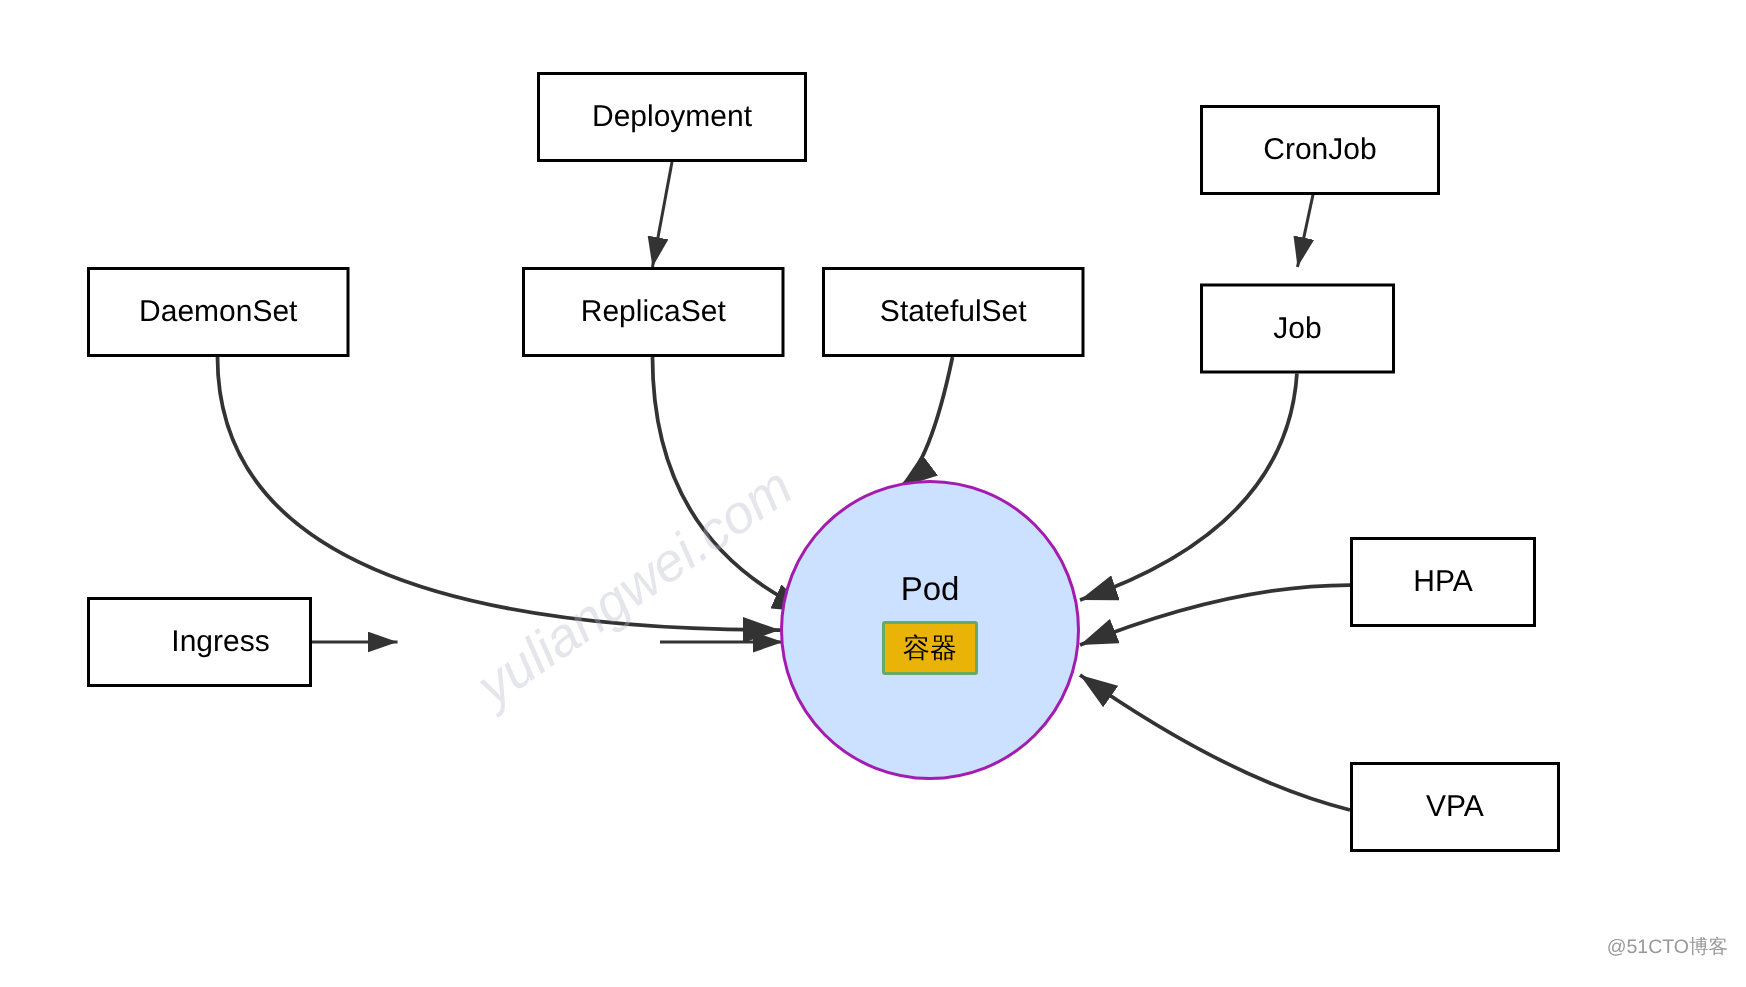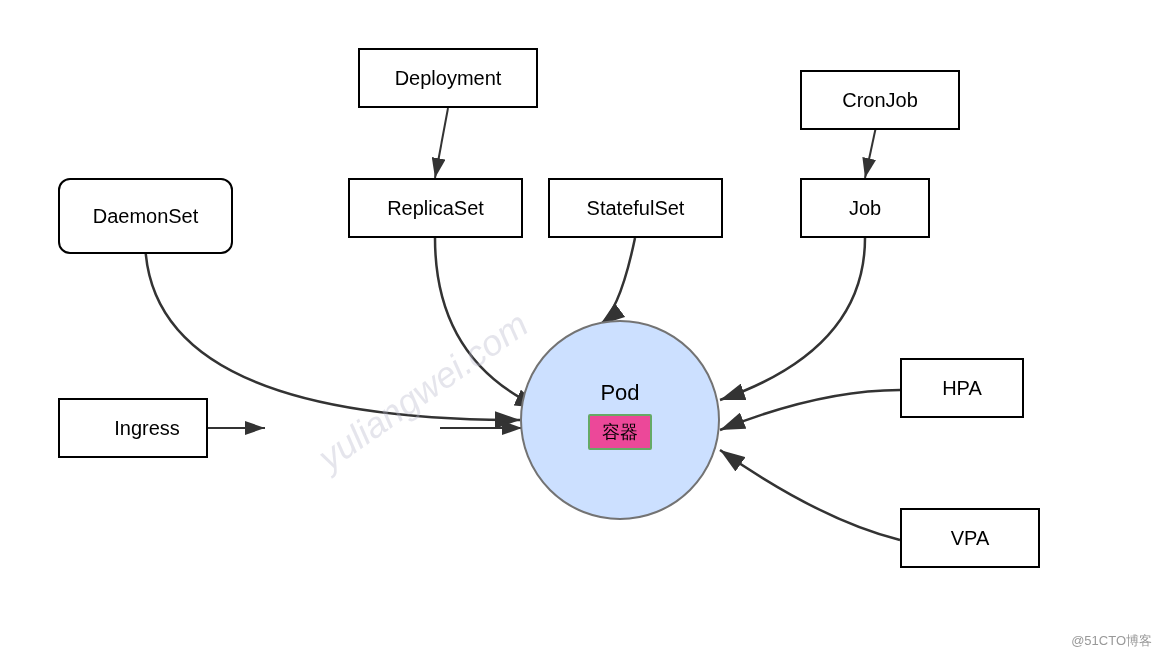--- a/index.html
+++ b/index.html
@@ -21,49 +21,49 @@
       border: 2px solid #000000;
       background: #fff;
       display: flex;
       align-items: center;
       justify-content: center;
       font-size: 20px;
       font-weight: normal;
     }
     .pod-circle {
       position: absolute;
-      border: 2px solid #737373;
+      border: 2px solid #a21caf;
       background: #cce0ff;
       border-radius: 50%;
       display: flex;
       flex-direction: column;
       align-items: center;
       justify-content: center;
       font-size: 22px;
     }
     .container-box {
       border: 2px solid #66aa66;
-      background: #ec4899;
+      background: #eab308;
       padding: 4px 12px;
       font-size: 18px;
       border-radius: 2px;
       margin-top: 8px;
     }
     .watermark {
       position: absolute;
       font-size: 36px;
       color: rgba(180,180,200,0.35);
       transform: rotate(-35deg);
       white-space: nowrap;
       pointer-events: none;
       font-style: italic;
     }
     .attribution {
       position: absolute;
-      bottom: 8px;
+      bottom: 18px;
       right: 12px;
       font-size: 13px;
       color: #999;
     }
     svg.arrows {
       position: absolute;
       top: 0;
       left: 0;
       width: 1164px;
       height: 658px;
@@ -105,33 +105,33 @@
   </svg>
 
   <div class="node-box" style="left:358px; top:48px; width:180px; height:60px;">
     <span>Deployment</span>
   </div>
 
   <div class="node-box" style="left:800px; top:48px; width:160px; height:60px;margin-top:22px;">
     <span>CronJob</span>
   </div>
 
-  <div class="node-box" style="left:58px; top:178px; width:175px; height:76px;border-radius:12px;">
+  <div class="node-box" style="left:58px; top:178px; width:175px; height:60px;">
     <span>DaemonSet</span>
   </div>
 
   <div class="node-box" style="left:348px; top:178px; width:175px; height:60px;">
     <span>ReplicaSet</span>
   </div>
 
   <div class="node-box" style="left:548px; top:178px; width:175px; height:60px;">
     <span>StatefulSet</span>
   </div>
 
-  <div class="node-box" style="left:800px; top:178px; width:130px; height:60px;">
+  <div class="node-box" style="left:800px; top:189px; width:130px; height:60px;">
     <span>Job</span>
   </div>
 
   <div class="node-box" style="left:58px; top:398px; width:150px; height:60px;padding-left:28px;">
     <span>Ingress</span>
   </div>
 
 
   <div class="node-box" style="left:900px; top:358px; width:124px; height:60px;">
     <span>HPA</span>

